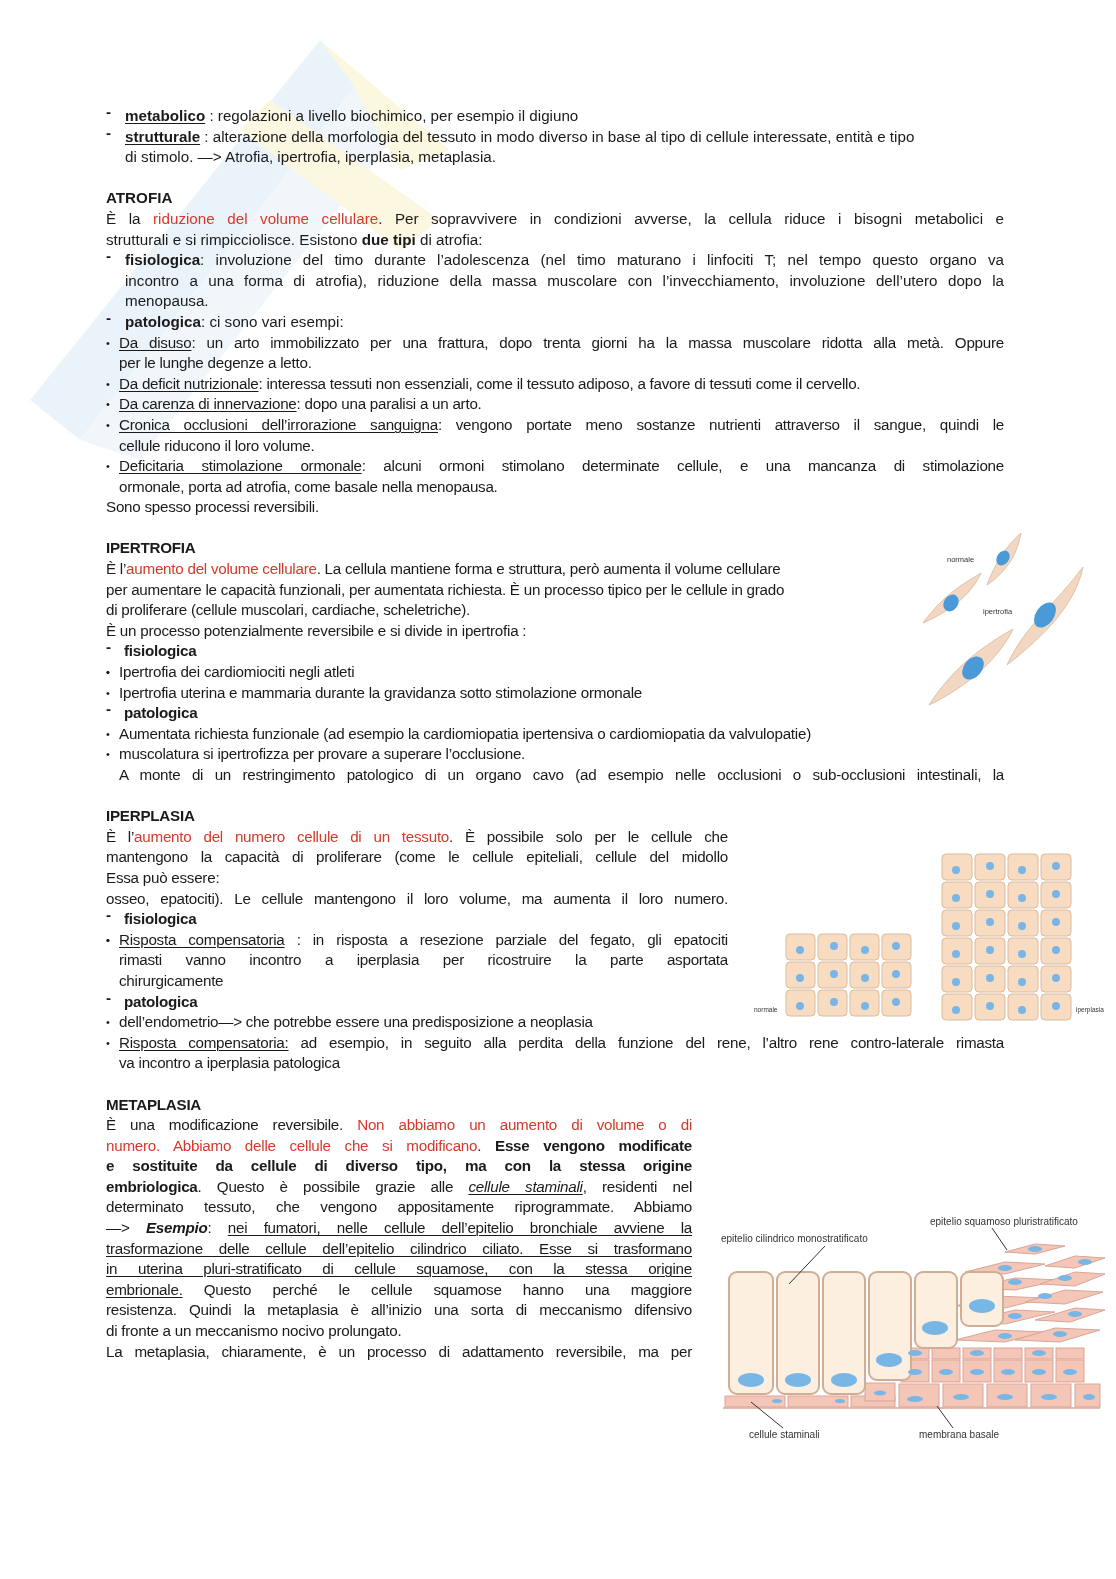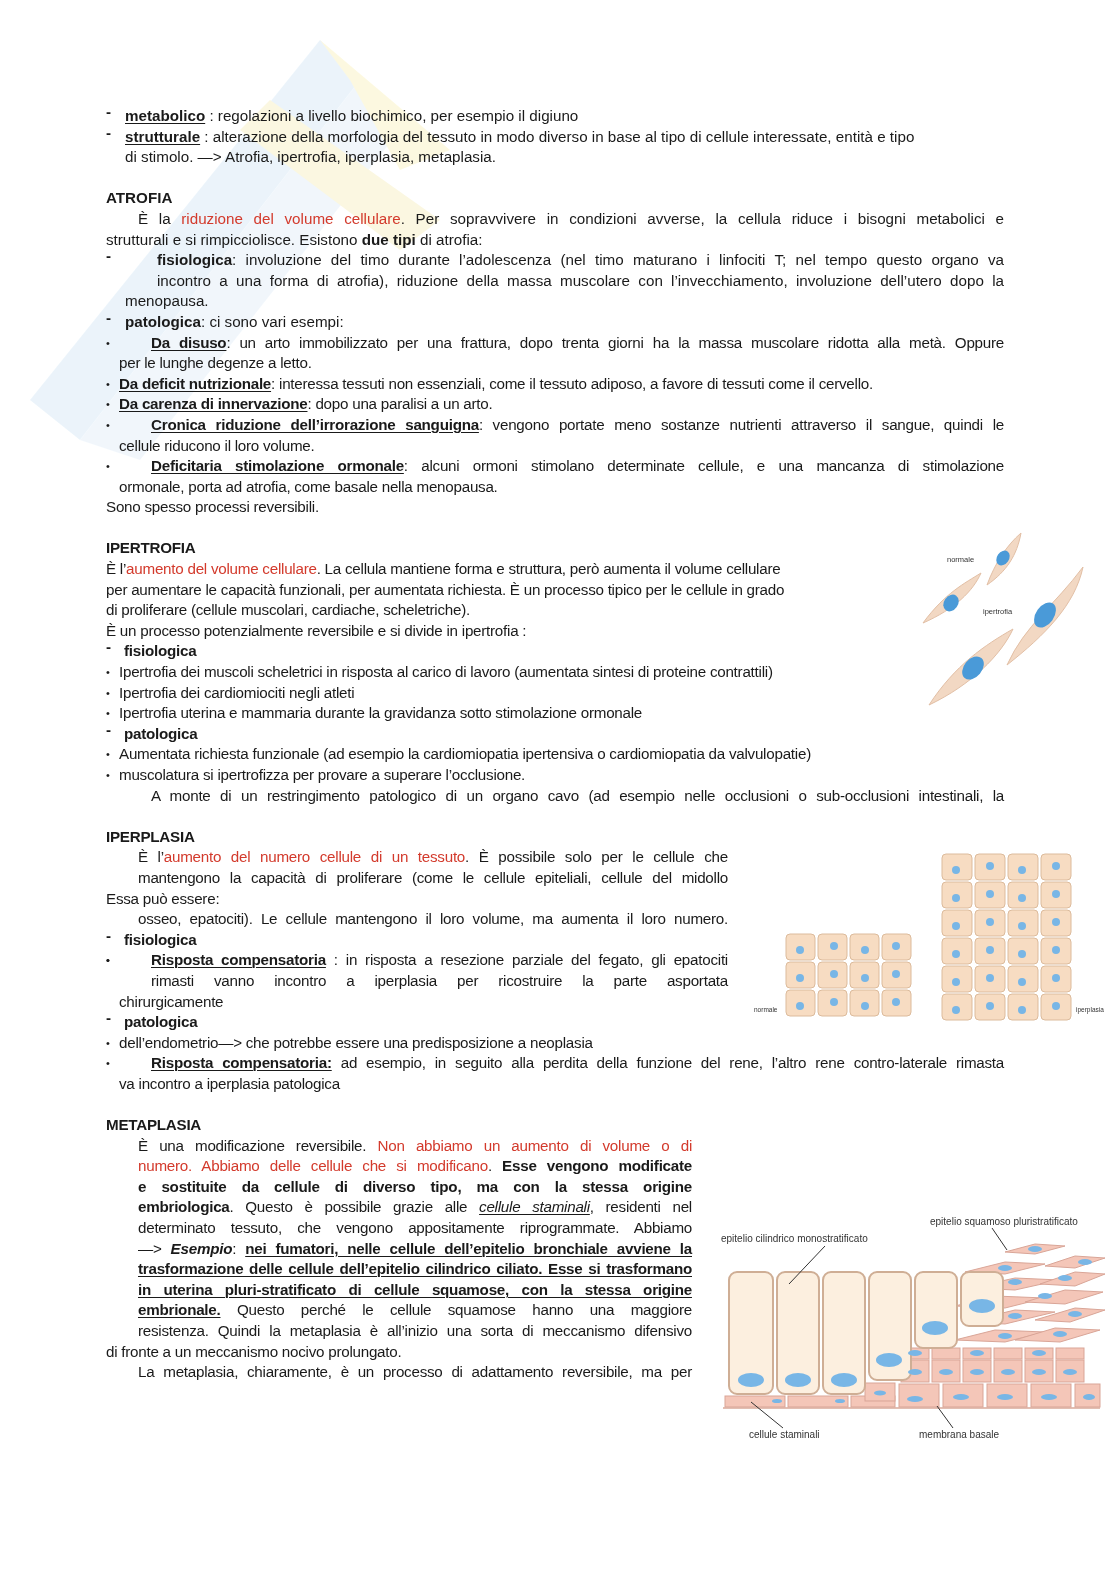--- a/index.html
+++ b/index.html
@@ -2,30 +2,30 @@
 <html><head>
 <meta charset="utf-8">
 <style>
   html, body { margin: 0; padding: 0; background: #ffffff; }
   body { width: 1116px; height: 1579px; position: relative; overflow: hidden;
          font-family: "Liberation Sans", sans-serif; color: #1a1a1a; }
   .page { position: absolute; left: 0; top: 0; width: 1116px; height: 1579px; }
   .watermark { position: absolute; left: 20px; top: 20px; width: 520px; height: 440px; pointer-events: none; opacity: 0.55; }
   .content { position: absolute; left: 106px; top: 106px; width: 898px; font-size: 15.2px; line-height: 20.6px; }
   .line { white-space: nowrap; }
-  .just { text-align: justify; text-align-last: justify; white-space: normal; margin-left: 32px; }
+  .just { text-align: justify; text-align-last: justify; white-space: normal; }
   .dash-item { position: relative; padding-left: 19px; }
   .dash-item .mark { position: absolute; left: 0; top: -4px; font-weight: bold; }
   .bullet-item { position: relative; padding-left: 13px; }
   .bullet-item .mark { position: absolute; left: 0; top: 0; font-size: 11px; }
   .gap { height: 20.6px; }
   .h { font-weight: bold; }
   .red { color: #d33a2c; }
   .b { font-weight: bold; }
-  .u { text-decoration: underline; text-decoration-thickness: 1px; text-underline-offset: 2px; font-weight: bold; }
+  .u { text-decoration: underline; text-decoration-thickness: 1px; text-underline-offset: 2px; }
   .bu { font-weight: bold; text-decoration: underline; text-underline-offset: 2px; }
   .iu { font-style: italic; text-decoration: underline; text-underline-offset: 2px; }
   .bi { font-weight: bold; font-style: italic; }
   .narrow { font-stretch: condensed; letter-spacing: -0.25px; }
   .fig { position: absolute; }
   .fig svg { display: block; }
   .col-ipertrofia { width: 790px; }
   .col-iperplasia { width: 622px; }
   .col-metaplasia { width: 586px; }
 </style>
@@ -77,21 +77,21 @@
       <div class="bullet-item">
         <span class="mark">•</span>
         <div class="line"><span class="u">Da deficit nutrizionale</span><span>: interessa tessuti non essenziali, come il tessuto adiposo, a favore di tessuti come il cervello.</span></div>
       </div>
       <div class="bullet-item">
         <span class="mark">•</span>
         <div class="line"><span class="u">Da carenza di innervazione</span><span>: dopo una paralisi a un arto.</span></div>
       </div>
       <div class="bullet-item">
         <span class="mark">•</span>
-        <div class="line just"><span class="u">Cronica riduzione dell’irrorazione sanguigna</span><span>: vengono portate meno sostanze nutrienti attraverso il sangue, quindi le</span></div>
+        <div class="line just"><span class="u">Cronica occlusioni dell’irrorazione sanguigna</span><span>: vengono portate meno sostanze nutrienti attraverso il sangue, quindi le</span></div>
         <div class="line">cellule riducono il loro volume.</div>
       </div>
       <div class="bullet-item">
         <span class="mark">•</span>
         <div class="line just"><span class="u">Deficitaria stimolazione ormonale</span><span>: alcuni ormoni stimolano determinate cellule, e una mancanza di stimolazione</span></div>
         <div class="line">ormonale, porta ad atrofia, come basale nella menopausa.</div>
       </div>
       <div class="line">Sono spesso processi reversibili.</div>
     </div>
 
@@ -102,21 +102,21 @@
       <div class="col-ipertrofia">
         <div class="line"><span>È l’</span><span class="red">aumento del volume cellulare</span><span>. La cellula mantiene forma e struttura, però aumenta il volume cellulare</span></div>
         <div class="line">per aumentare le capacità funzionali, per aumentata richiesta. È un processo tipico per le cellule in grado</div>
         <div class="line">di proliferare (cellule muscolari, cardiache, scheletriche).</div>
       </div>
       <div class="line">È un processo potenzialmente reversibile e si divide in ipertrofia :</div>
       <div class="line dash-item" style="padding-left:18px">
         <span class="mark">-</span>
         <span class="b">fisiologica</span>
       </div>
-      <div class="line bullet-item"><span class="mark">•</span><span>Ipertrofia dei muscoli scheletrici in risposta al carico di lavoro (aumentata sintesi di proteine contrattili)</span></div>
+      <div class="line bullet-item"><span class="mark">•</span></div>
       <div class="line bullet-item"><span class="mark">•</span><span>Ipertrofia dei cardiomiociti negli atleti</span></div>
       <div class="line bullet-item"><span class="mark">•</span><span>Ipertrofia uterina e mammaria durante la gravidanza sotto stimolazione ormonale</span></div>
       <div class="line dash-item" style="padding-left:18px">
         <span class="mark">-</span>
         <span class="b">patologica</span>
       </div>
       <div class="line bullet-item"><span class="mark">•</span><span>Aumentata richiesta funzionale (ad esempio la cardiomiopatia ipertensiva o cardiomiopatia da valvulopatie)</span></div>
       <div class="bullet-item">
         <span class="mark">•</span>
         <div class="line">muscolatura si ipertrofizza per provare a superare l’occlusione.</div>

